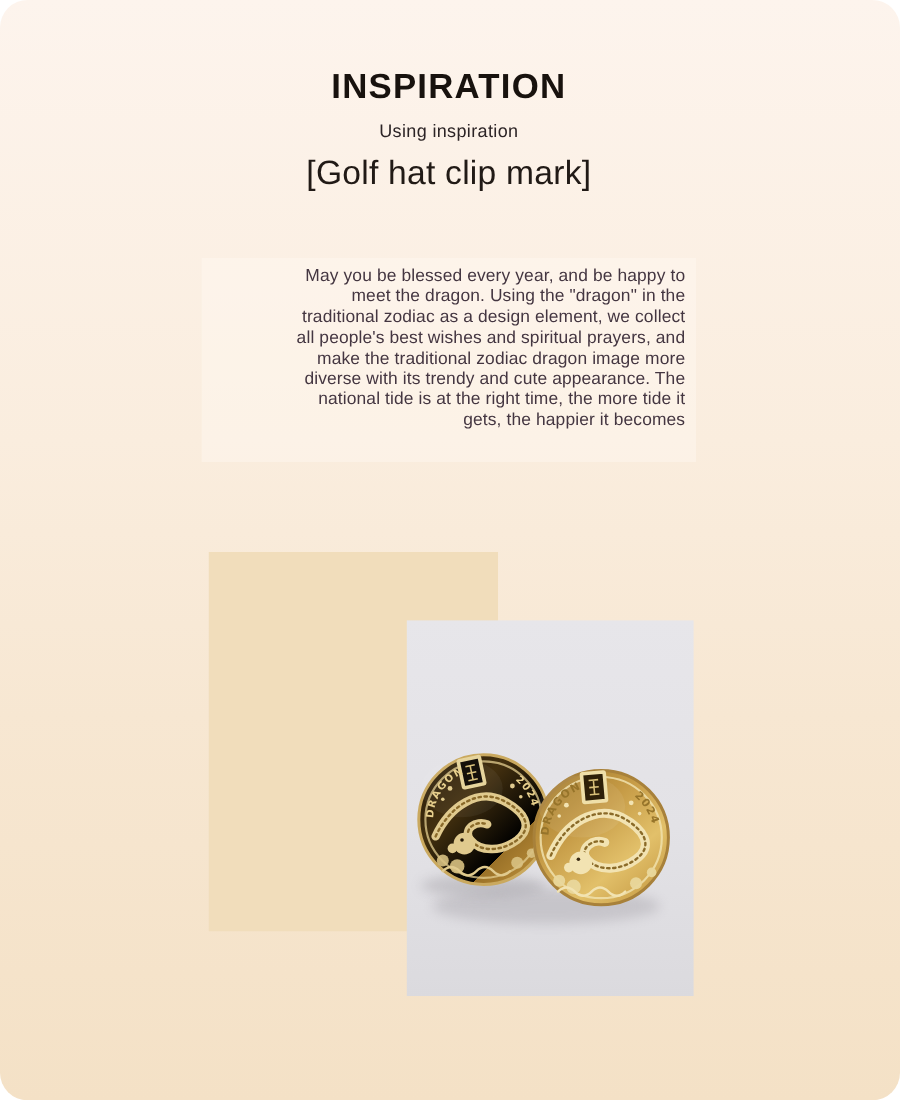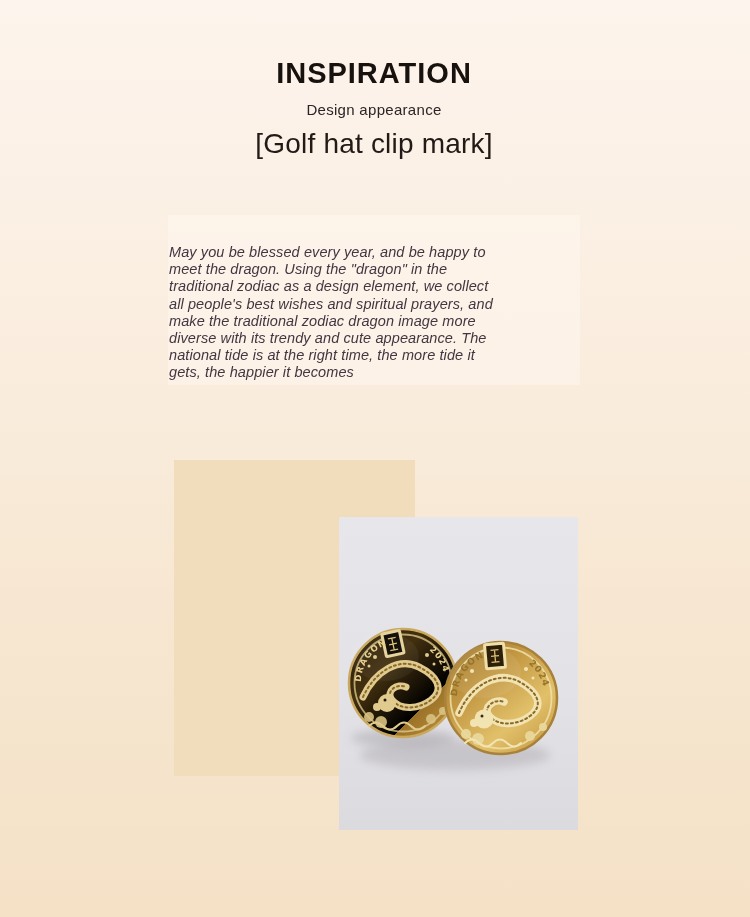--- a/index.html
+++ b/index.html
@@ -2,20 +2,21 @@
 <html><head>
 <meta charset="utf-8">
 <style>
   html,body{margin:0;padding:0;}
   .page{
     position:relative;
     width:750px;height:917px;
     background:linear-gradient(180deg,#fdf4ed 0%,#faedde 40%,#f7e7d2 65%,#f4e1c6 100%);
     overflow:hidden;
     font-family:"Liberation Sans","DejaVu Sans",sans-serif;
+    border-radius:23px;
   }
   .col{position:absolute;left:168px;width:412px;text-align:center;}
   .title{
     top:55px;
     font-size:29px;font-weight:bold;letter-spacing:1px;
     color:#18120e;line-height:36px;
   }
   .subtitle{
     top:100px;
     font-size:15px;font-weight:400;letter-spacing:.3px;
@@ -24,42 +25,42 @@
   .heading{
     top:128px;
     font-size:28px;font-weight:400;letter-spacing:.2px;
     color:#211a16;line-height:32px;
   }
   .desc-panel{
     position:absolute;left:168px;top:215px;width:412px;height:170px;
     background:rgba(255,249,241,0.45);
   }
   .desc-text{
-    position:absolute;left:169px;top:244px;width:402px;
+    position:absolute;left:169px;top:222px;width:402px;
     font-size:14.5px;line-height:17.2px;color:#443641;
-    white-space:pre-line;text-align:left;letter-spacing:0.1px;font-style:italic;
+    white-space:pre-line;text-align:right;letter-spacing:0.1px;
   }
   .accent-block{
     position:absolute;left:174px;top:460px;width:241px;height:316px;
     background:#f1ddbb;
   }
   .product-photo{
     position:absolute;left:339px;top:517px;width:239px;height:313px;
     background:linear-gradient(180deg,#e7e6ea 0%,#e3e2e6 55%,#dbdade 100%);
   }
   .product-photo svg{display:block;}
   .coin-label{font-family:"DejaVu Sans",sans-serif;font-weight:bold;}
 </style>
 </head>
 <body>
 
 <div class="page">
 
   <div class="col title">INSPIRATION</div>
-  <div class="col subtitle">Design appearance</div>
+  <div class="col subtitle">Using inspiration</div>
   <div class="col heading">[Golf hat clip mark]</div>
 
   <div class="desc-panel"></div>
   <div class="desc-text">May you be blessed every year, and be happy to
 meet the dragon. Using the "dragon" in the
 traditional zodiac as a design element, we collect
 all people's best wishes and spiritual prayers, and
 make the traditional zodiac dragon image more
 diverse with its trendy and cute appearance. The
 national tide is at the right time, the more tide it

